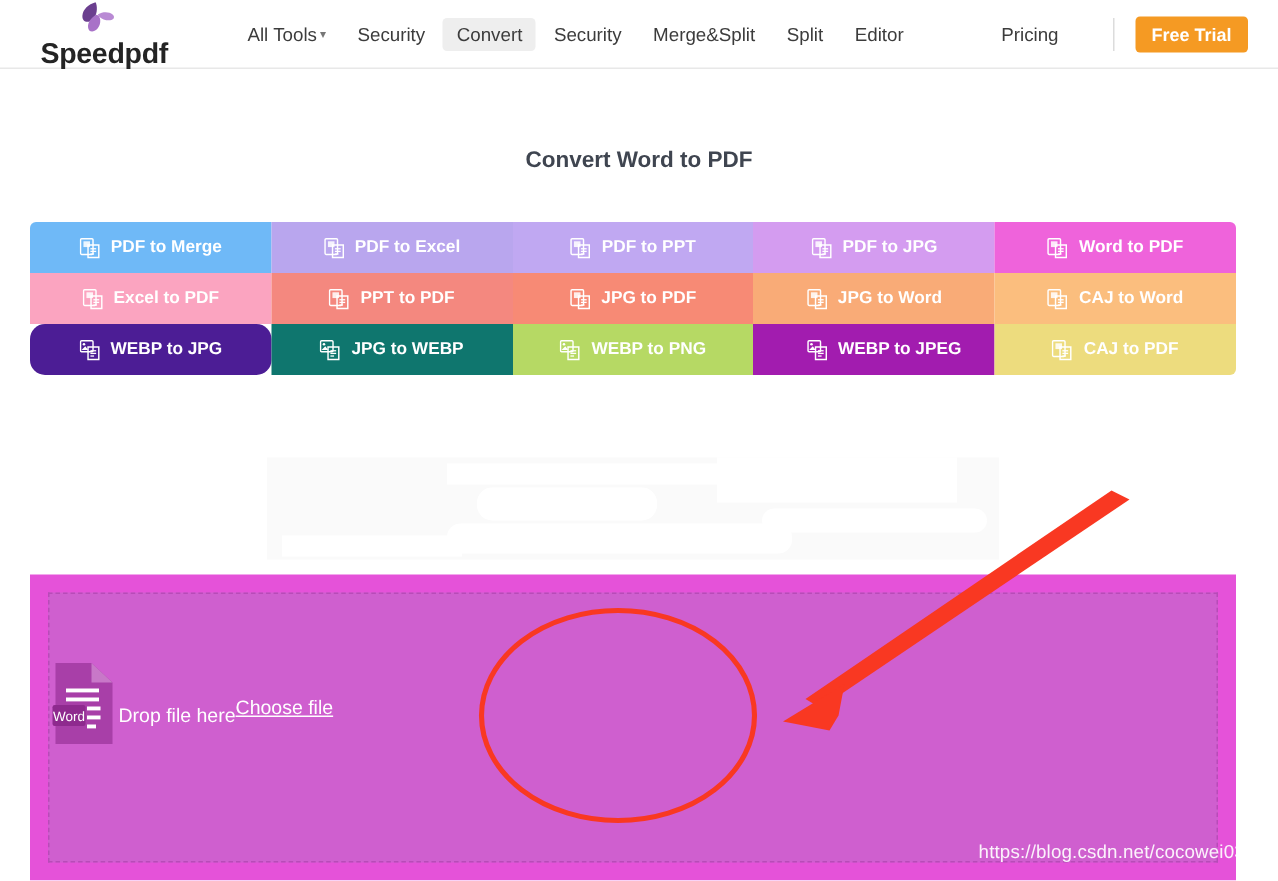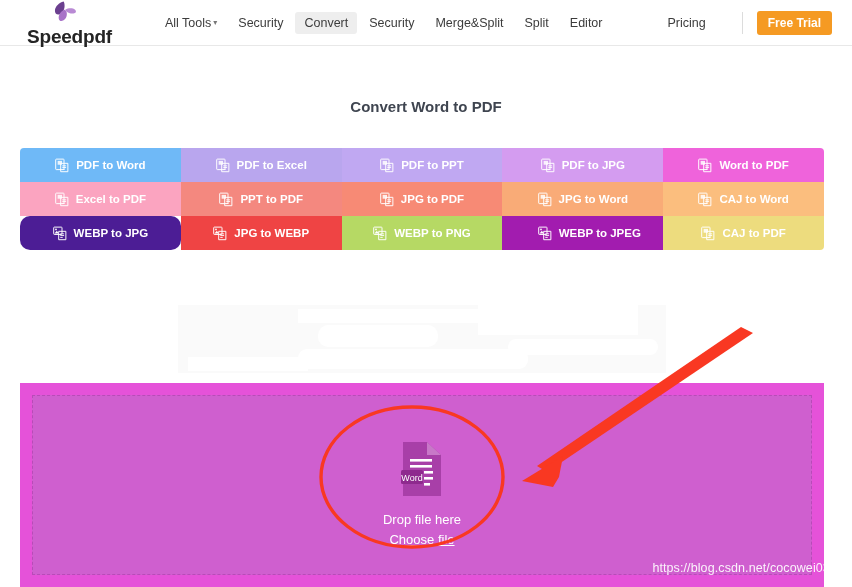--- a/index.html
+++ b/index.html
@@ -74,21 +74,21 @@
   .drop-outer {
     position:absolute; left:20px; top:383px; width:804px; height:204px;
     background:#e552d9;
   }
   .drop-inner {
     position:absolute; left:12px; top:12px; right:12px; bottom:12px;
     background:#cf5fcf; border:1px dashed #b84bb8;
   }
   .drop-content {
     position:absolute; left:0; top:44px; width:100%;
-    display:flex; flex-direction:column; align-items:center;
+    display:flex; flex-direction:row; align-items:center;
   }
   .word-icon { width:46px; height:58px; display:block; }
   .drop-text {
     margin-top:14px; font-size:13px; color:#ffffff; line-height:15px;
   }
   .choose-file {
     margin-top:5px; font-size:13px; color:#ffffff;
     text-decoration:underline; cursor:pointer; line-height:15px;
   }
 
@@ -146,21 +146,21 @@
         <span style="display: flex;">
           <svg class="tool-icon" viewBox="0 0 16 17">
       <rect x="0.8" y="1.2" width="9.5" height="12" rx="0.8" fill="none" stroke="#fff" stroke-width="1.1"></rect>
       <rect x="3" y="3.2" width="5" height="4.4" fill="#fff" opacity="0.85"></rect>
       <path d="M6.5 6 h8.2 v9.6 h-8.2 Z" fill="none" stroke="#fff" stroke-width="1.1"></path>
       <rect x="8.3" y="8.4" width="4.4" height="1" fill="#fff"></rect>
       <rect x="8.3" y="10.4" width="4.4" height="1" fill="#fff"></rect>
       <rect x="8.3" y="12.4" width="2.8" height="1" fill="#fff"></rect>
     </svg>
         </span>
-        <span class="tool-label">PDF to Word</span>
+        <span class="tool-label">PDF to Merge</span>
       </div>
       <div class="tool-tile" style="background: rgb(185, 166, 238);">
         <span style="display: flex;">
           <svg class="tool-icon" viewBox="0 0 16 17">
       <rect x="0.8" y="1.2" width="9.5" height="12" rx="0.8" fill="none" stroke="#fff" stroke-width="1.1"></rect>
       <rect x="3" y="3.2" width="5" height="4.4" fill="#fff" opacity="0.85"></rect>
       <path d="M6.5 6 h8.2 v9.6 h-8.2 Z" fill="none" stroke="#fff" stroke-width="1.1"></path>
       <rect x="8.3" y="8.4" width="4.4" height="1" fill="#fff"></rect>
       <rect x="8.3" y="10.4" width="4.4" height="1" fill="#fff"></rect>
       <rect x="8.3" y="12.4" width="2.8" height="1" fill="#fff"></rect>
@@ -279,21 +279,21 @@
       <circle cx="3.4" cy="3.9" r="1" fill="#fff"></circle>
       <path d="M1.6 8.4 L4.4 5.4 L6.6 8.4 Z" fill="#fff"></path>
       <path d="M6.5 6 h8.2 v9.6 h-8.2 Z" fill="none" stroke="#fff" stroke-width="1.1"></path>
       <rect x="8.3" y="8.4" width="4.4" height="1" fill="#fff"></rect>
       <rect x="8.3" y="10.4" width="4.4" height="1" fill="#fff"></rect>
       <rect x="8.3" y="12.4" width="2.8" height="1" fill="#fff"></rect>
     </svg>
         </span>
         <span class="tool-label">WEBP to JPG</span>
       </div>
-      <div class="tool-tile" style="background: #ef4444;">
+      <div class="tool-tile" style="background: #0f766e;">
         <span style="display: flex;">
           <svg class="tool-icon" viewBox="0 0 16 17">
       <rect x="0.8" y="1.2" width="9.5" height="8.4" rx="0.8" fill="none" stroke="#fff" stroke-width="1.1"></rect>
       <circle cx="3.4" cy="3.9" r="1" fill="#fff"></circle>
       <path d="M1.6 8.4 L4.4 5.4 L6.6 8.4 Z" fill="#fff"></path>
       <path d="M6.5 6 h8.2 v9.6 h-8.2 Z" fill="none" stroke="#fff" stroke-width="1.1"></path>
       <rect x="8.3" y="8.4" width="4.4" height="1" fill="#fff"></rect>
       <rect x="8.3" y="10.4" width="4.4" height="1" fill="#fff"></rect>
       <rect x="8.3" y="12.4" width="2.8" height="1" fill="#fff"></rect>
     </svg>

